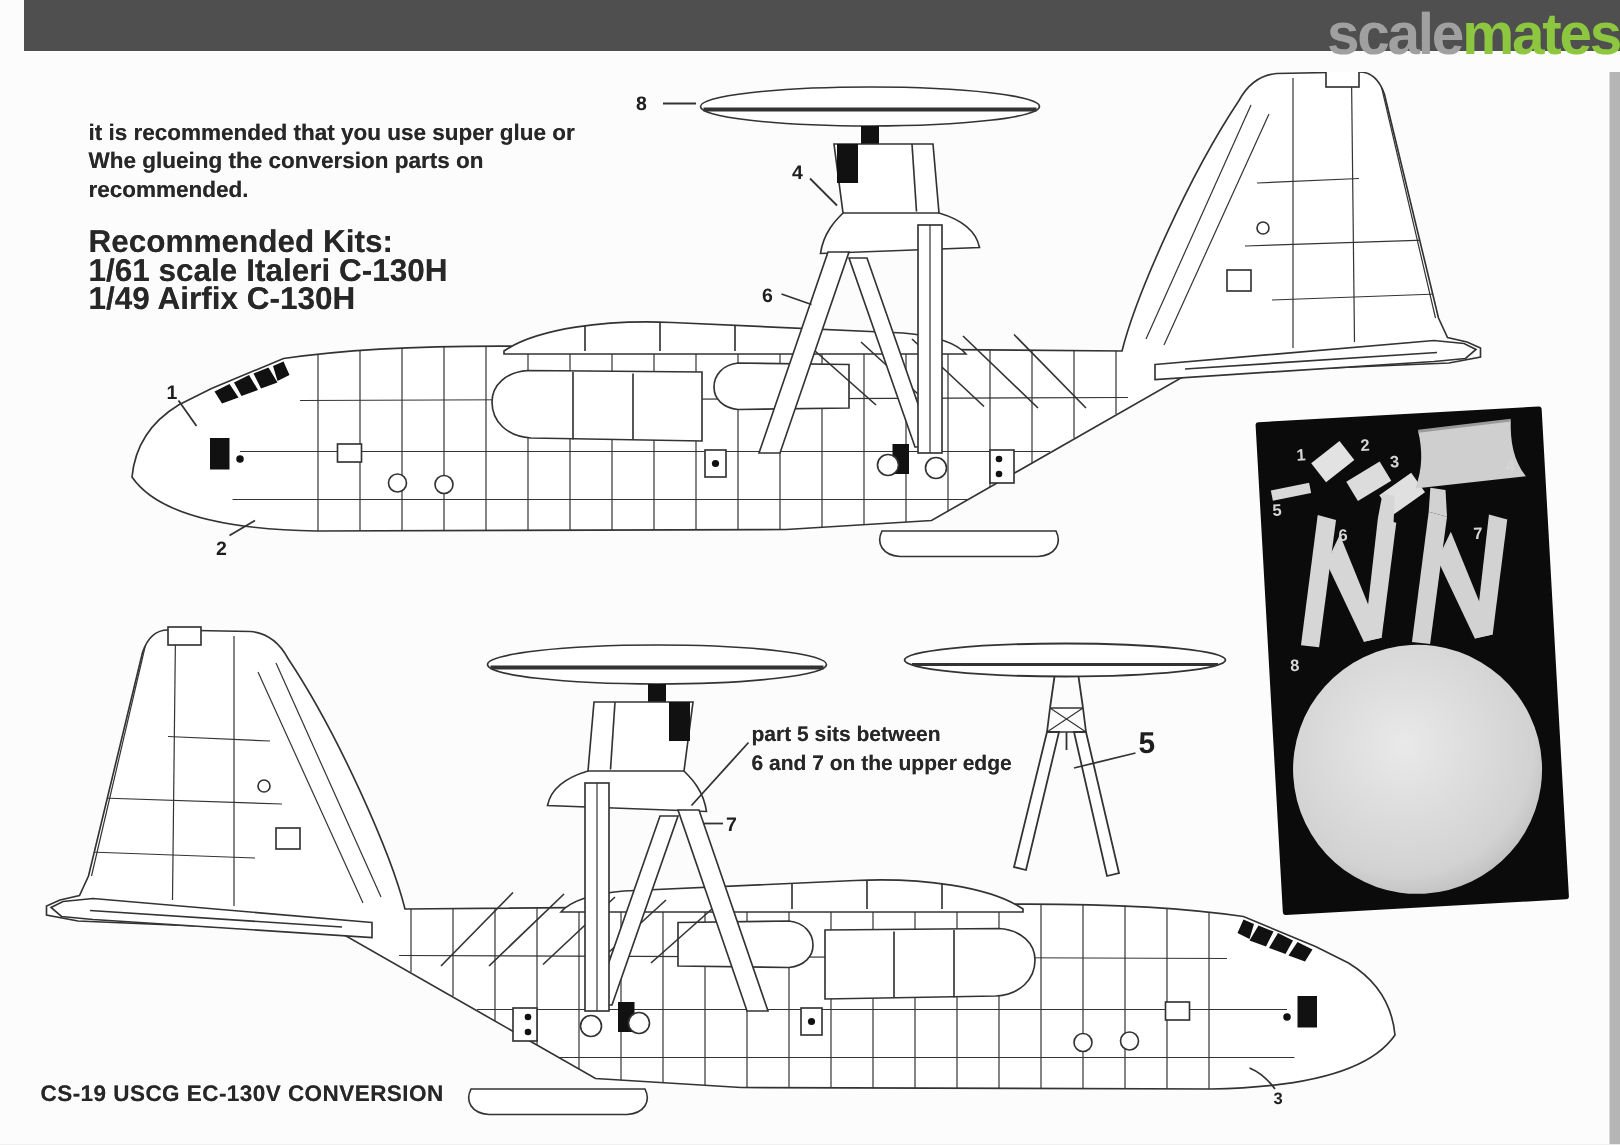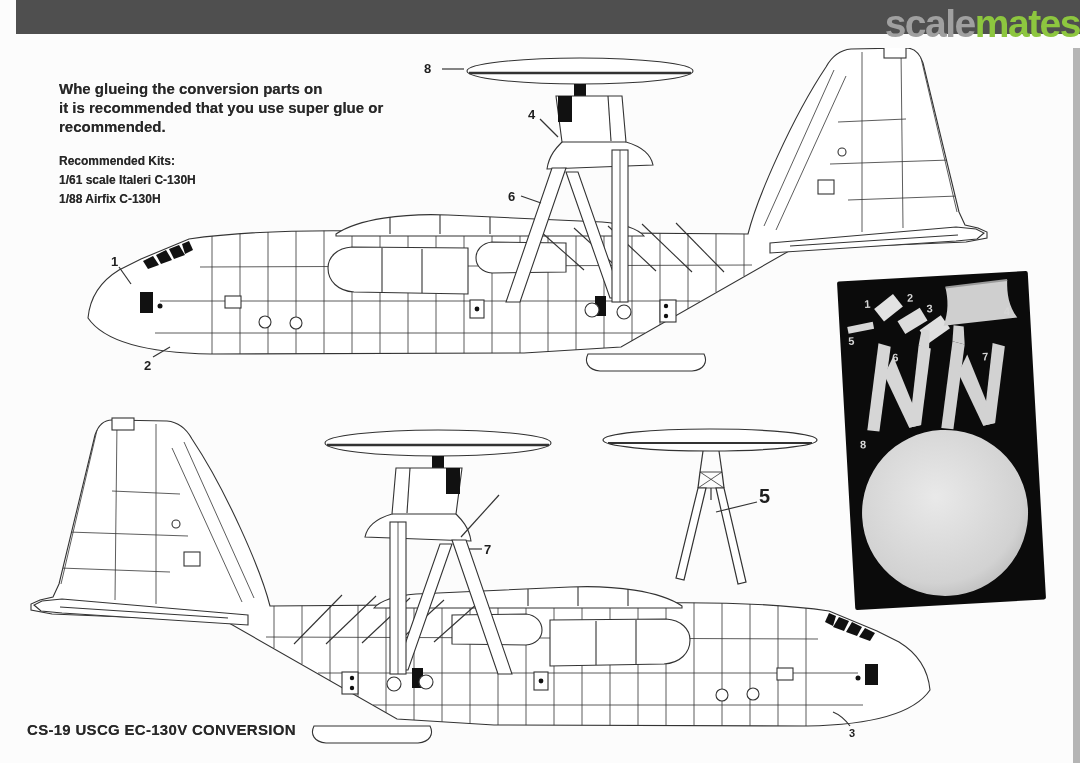--- a/index.html
+++ b/index.html
@@ -9,21 +9,21 @@
   #band{position:absolute;left:16px;top:0;width:1080px;height:34px;background:#4f4f4f;text-align:right;}
   #logo{position:absolute;right:16px;top:-2px;height:52px;line-height:52px;
         font-weight:bold;font-size:39px;letter-spacing:-1.5px;white-space:nowrap;}
   #logo .lscale{color:#a0a0a0;}
   #logo .lmates{color:#8dc63f;}
   
   #edge-right{position:absolute;right:0;top:48px;width:7px;height:715px;background:#b5b5b5;}
   
   .txt{position:absolute;font-weight:bold;color:#272727;text-shadow:0 0 .4px rgba(0,0,0,.55);}
   #glue-note{left:59px;top:79px;font-size:15px;line-height:19px;}
-  #kits-note{left:59px;top:152px;font-size:12px;line-height:19px;}
+  #kits-note{left:59px;top:152px;font-size:21px;line-height:19px;}
   #part5-note{left:501px;top:480px;font-size:14px;line-height:19px;}
   #caption{left:27px;top:721px;font-size:15px;letter-spacing:.3px;}
   .callout{position:absolute;font-weight:bold;font-size:13px;color:#1e1e1e;}
   
   #art{position:absolute;left:0;top:48px;width:1080px;height:715px;}
   
   #photo{position:absolute;left:846px;top:276px;width:191px;height:329px;background:#0b0b0b;
          transform:rotate(-3.2deg);border-radius:2px;}
   #photo svg{position:absolute;left:0;top:0;}
   #photo .pnum{position:absolute;font-weight:bold;font-size:11px;color:#d6d6d6;}
@@ -212,28 +212,32 @@
     <span class="pnum" style="left:69px;top:14px">2</span>
     <span class="pnum" style="left:88px;top:26px">3</span>
     <span class="pnum" style="left:165px;top:33px">4</span>
     <span class="pnum" style="left:8px;top:54px">5</span>
     <span class="pnum" style="left:51px;top:73px">6</span>
     <span class="pnum" style="left:141px;top:77px">7</span>
     <span class="pnum" style="left:14px;top:158px">8</span>
   </div>
 
   <div class="txt" id="glue-note">
+    <div>it is recommended that you use super glue or</div>
     <div>Whe glueing the conversion parts on</div>
-    <div>it is recommended that you use super glue or</div>
     <div>recommended.</div>
   </div>
   <div class="txt" id="kits-note">
     <div>Recommended Kits:</div>
     <div>1/61 scale Italeri C-130H</div>
-    <div>1/88 Airfix C-130H</div>
+    <div>1/49 Airfix C-130H</div>
+  </div>
+  <div class="txt" id="part5-note">
+    <div>part 5 sits between</div>
+    <div>6 and 7 on the upper edge</div>
   </div>
   <div class="txt" id="caption">CS-19 USCG EC-130V CONVERSION</div>
 
   <span class="callout" style="left:424px;top:61px">8</span>
   <span class="callout" style="left:528px;top:107px">4</span>
   <span class="callout" style="left:508px;top:189px">6</span>
   <span class="callout" style="left:111px;top:254px">1</span>
   <span class="callout" style="left:144px;top:358px">2</span>
   <span class="callout" style="left:484px;top:542px">7</span>
   <span class="callout" style="left:849px;top:727px;font-size:11px">3</span>

